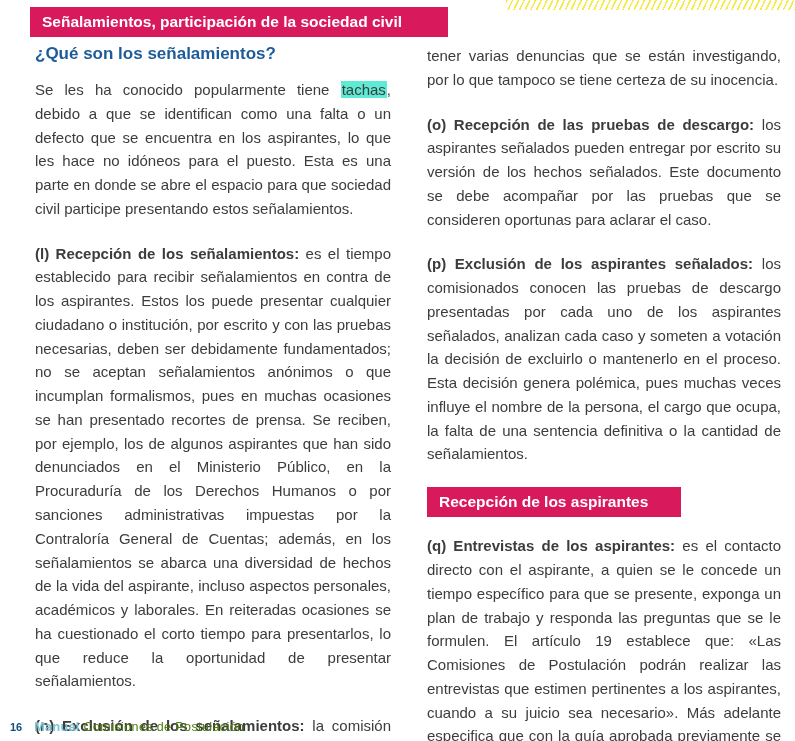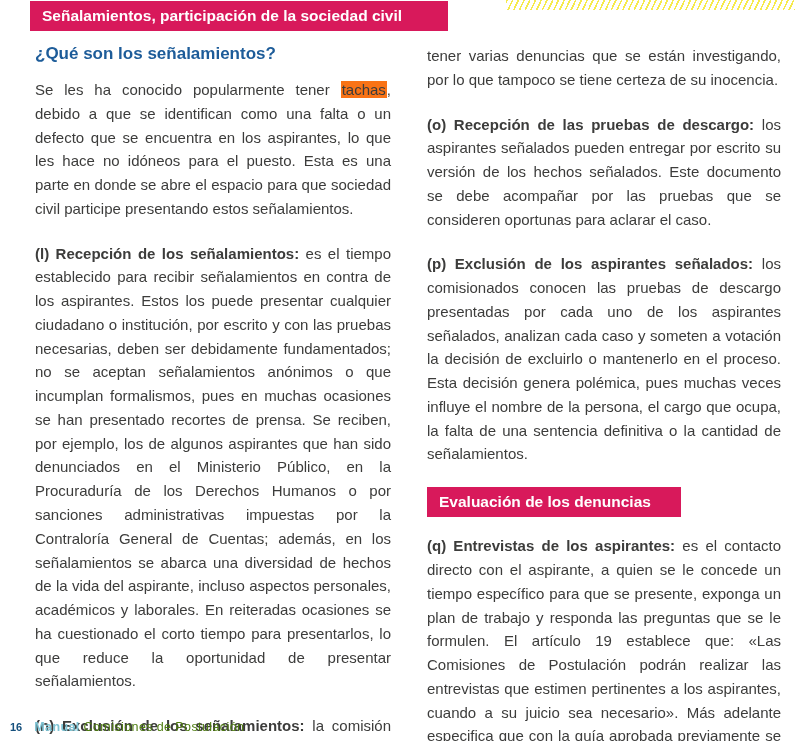--- a/index.html
+++ b/index.html
@@ -27,21 +27,21 @@
     font-weight: 700;
     font-size: 15.5px;
     line-height: 30px;
     height: 30px;
     padding: 0 14px 0 12px;
     box-sizing: border-box;
     white-space: nowrap;
   }
   .banner.main {
     position: absolute;
-    left: 30px; top: 1px;
+    left: 30px; top: 7px;
     width: 418px;
   }
   .banner.sub {
     width: 254px;
     margin: 5px 0 17px 0;
   }
 
   .col {
     position: absolute;
     top: 44px;
@@ -59,21 +59,21 @@
   p.body-par {
     margin: 0 0 21px 0;
     font-size: 15px;
     line-height: 1.585;
     color: #3c3c3b;
     text-align: justify;
   }
   p.body-par .lead { font-weight: 700; }
 
   .hl {
-    background: #f97316;
+    background: #5eead4;
     padding: 0 1px;
   }
 
   .footer {
     position: absolute;
     left: 10px; top: 720px;
     font-size: 12.5px;
     white-space: nowrap;
   }
   .footer .pagenum {
@@ -95,34 +95,34 @@
 </head>
 <body>
 
 <div class="stripes"></div>
 
 <div class="banner main">Señalamientos, participación de la sociedad civil</div>
 
 <div class="col left">
   <h2 class="qheading">¿Qué son los señalamientos?</h2>
 
-  <p class="body-par"><span>Se les ha conocido popularmente tener </span><span class="hl">tachas</span><span>, debido a que se identifican como una falta o un defecto que se encuentra en los aspirantes, lo que les hace no idóneos para el puesto. Esta es una parte en donde se abre el espacio para que sociedad civil participe presentando estos señalamientos.</span></p>
+  <p class="body-par"><span>Se les ha conocido popularmente tiene </span><span class="hl">tachas</span><span>, debido a que se identifican como una falta o un defecto que se encuentra en los aspirantes, lo que les hace no idóneos para el puesto. Esta es una parte en donde se abre el espacio para que sociedad civil participe presentando estos señalamientos.</span></p>
 
   <p class="body-par"><span class="lead">(l) Recepción de los señalamientos:</span><span> es el tiempo establecido para recibir señalamientos en contra de los aspirantes. Estos los puede presentar cualquier ciudadano o institución, por escrito y con las pruebas necesarias, deben ser debidamente fundamentados; no se aceptan señalamientos anónimos o que incumplan formalismos, pues en muchas ocasiones se han presentado recortes de prensa. Se reciben, por ejemplo, los de algunos aspirantes que han sido denunciados en el Ministerio Público, en la Procuraduría de los Derechos Humanos o por sanciones administrativas impuestas por la Contraloría General de Cuentas; además, en los señalamientos se abarca una diversidad de hechos de la vida del aspirante, incluso aspectos personales, académicos y laborales.  En reiteradas ocasiones se ha cuestionado el corto tiempo para presentarlos, lo que reduce la oportunidad de presentar señalamientos.</span></p>
 
   <p class="body-par"><span class="lead">(n) Exclusión de los señalamientos:</span><span> la comisión conoce los señalamientos recibidos, analiza cada caso individualmente y procede a informar a todos los aspirantes señalados.  Una práctica recurrente es cuando señalamientos que no tengan una sentencia definitiva por el caso denunciado, incluso una persona puede</span></p>
 </div>
 
 <div class="col right">
   <p class="body-par"><span>tener varias denuncias que se están investigando, por lo que tampoco se tiene certeza de su inocencia.</span></p>
 
   <p class="body-par"><span class="lead">(o) Recepción de las pruebas de descargo:</span><span> los aspirantes señalados pueden entregar por escrito su versión de los hechos señalados. Este documento se debe acompañar por las pruebas que se consideren oportunas para aclarar el caso.</span></p>
 
   <p class="body-par"><span class="lead">(p) Exclusión de los aspirantes señalados:</span><span> los comisionados conocen las pruebas de descargo presentadas por cada uno de los aspirantes señalados, analizan cada caso y someten a votación la decisión de excluirlo o mantenerlo en el proceso. Esta decisión genera polémica, pues muchas veces influye el nombre de la persona, el cargo que ocupa, la falta de una sentencia definitiva o la cantidad de señalamientos.</span></p>
 
-  <div class="banner sub">Evaluación de los denuncias</div>
+  <div class="banner sub">Recepción de los aspirantes</div>
 
   <p class="body-par"><span class="lead">(q) Entrevistas de los aspirantes:</span><span> es el contacto directo con el aspirante, a quien se le concede un tiempo específico para que se presente, exponga un plan de trabajo y responda las preguntas que se le formulen. El artículo 19 establece que: «Las Comisiones de Postulación podrán realizar las entrevistas que estimen pertinentes a los aspirantes, cuando a su juicio sea necesario». Más adelante especifica que con la guía aprobada previamente se debe cuantificar el resultado de esta.</span></p>
 </div>
 
 <div class="footer">
   <span class="pagenum">16</span><span class="manual-bold">Manual</span><span class="manual-rest">&nbsp;<span>Comisiones de Postulación</span></span>
 </div>
 
 </body></html>

